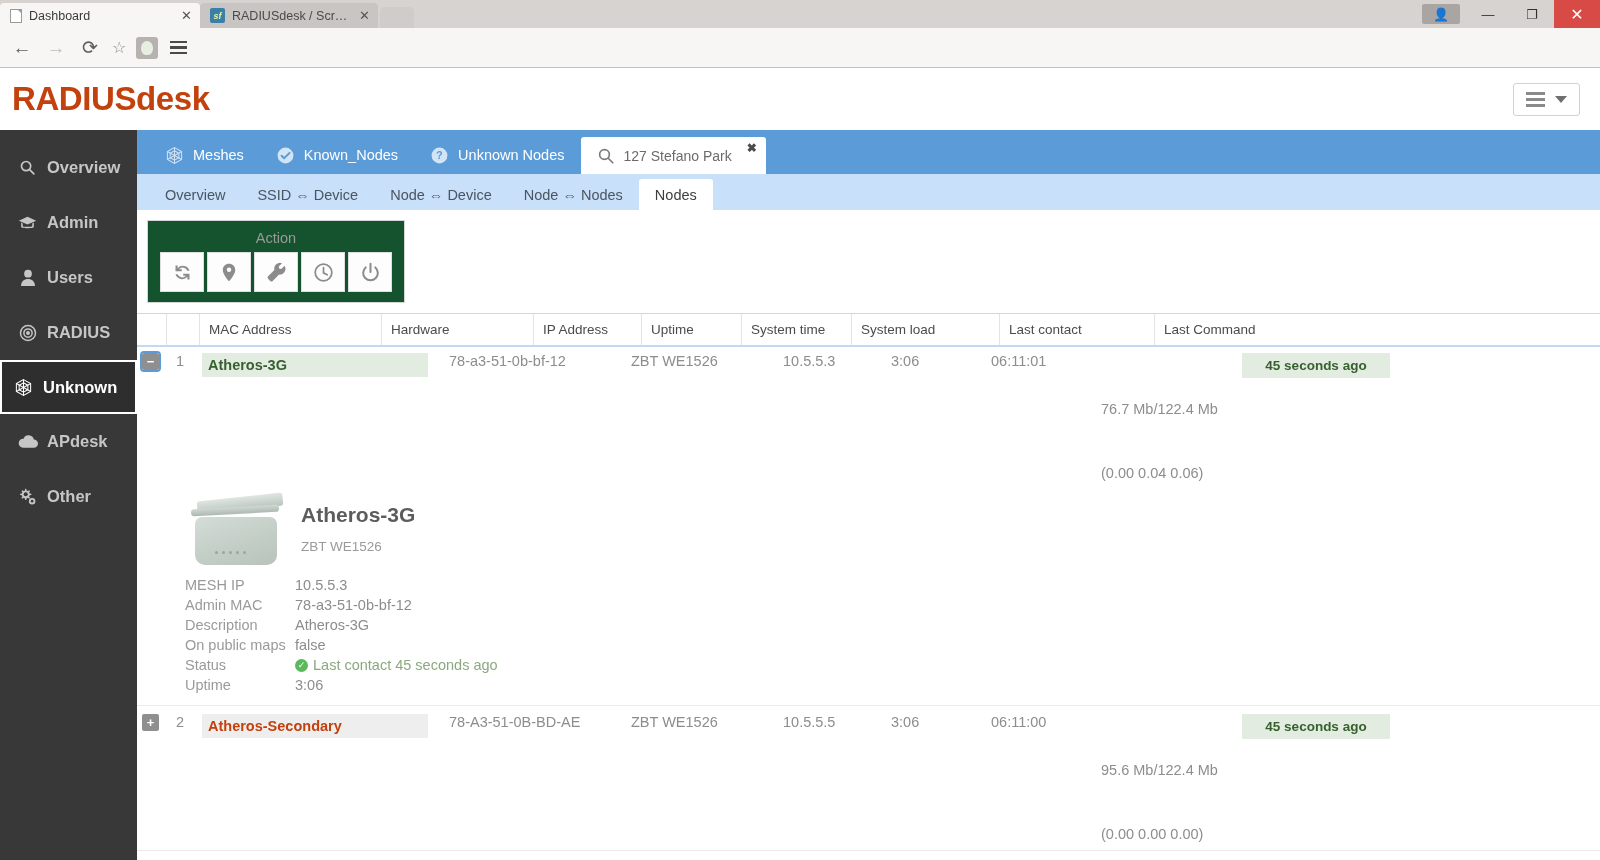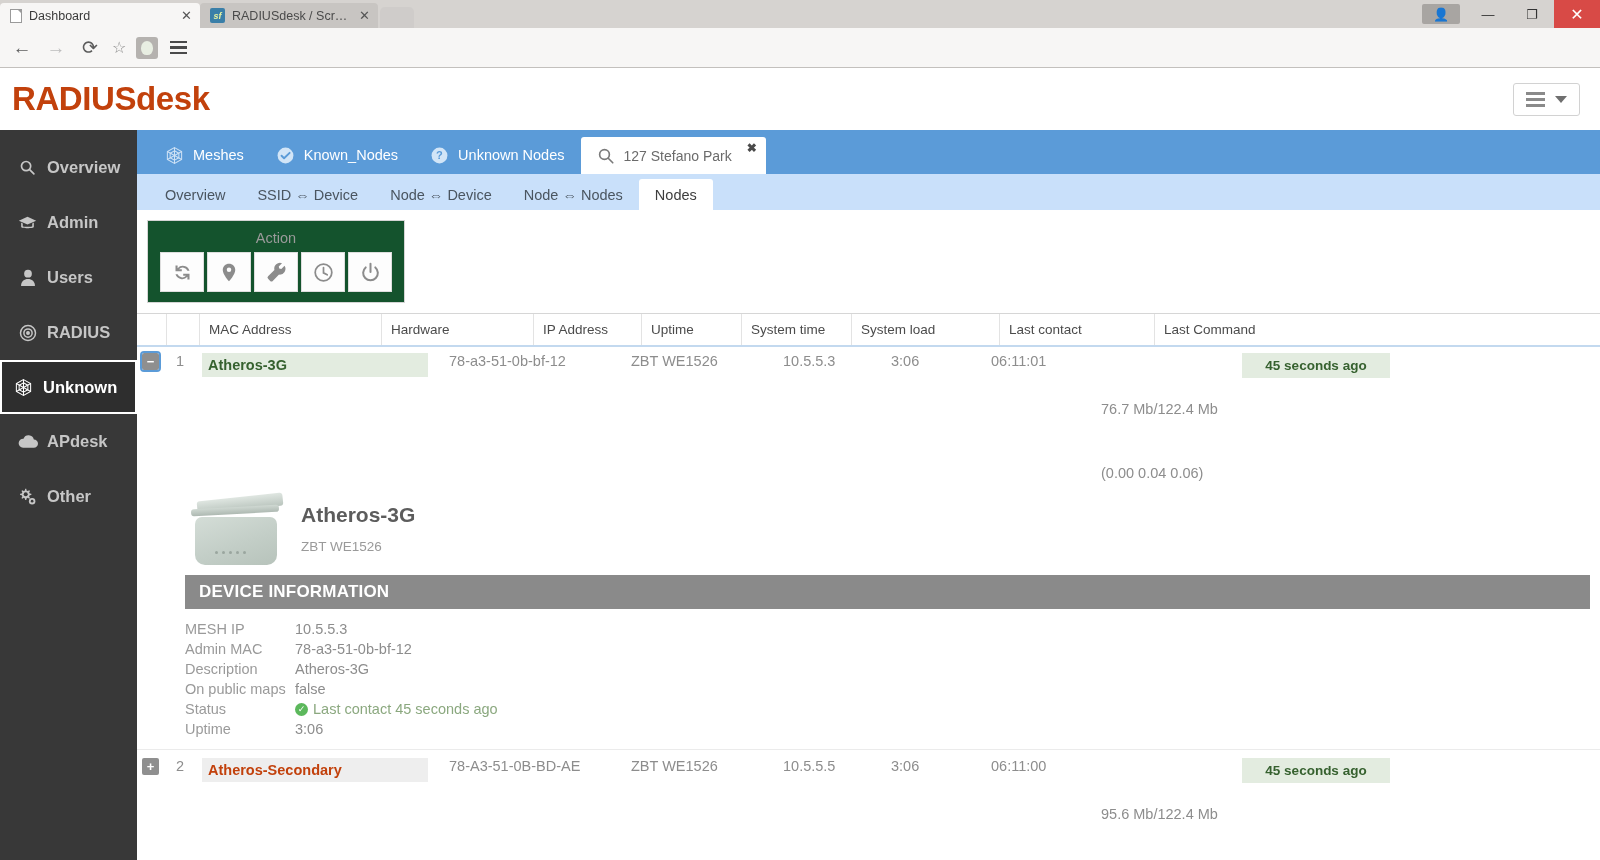--- a/index.html
+++ b/index.html
@@ -525,21 +525,20 @@
                     <i></i>
                     <i></i>
                     <i></i>
                   </span>
               </div>
               <div>
                 <div class="detail-name">Atheros-3G</div>
                 <div class="detail-sub">ZBT WE1526</div>
               </div>
             </div>
-            <div class="detail-bar">DEVICE INFORMATION</div>
             <div class="detail-table">
               <div class="drow">
                 <div class="dkey">MESH IP</div>
                 <div class="dval">10.5.5.3</div>
               </div>
               <div class="drow">
                 <div class="dkey">Admin MAC</div>
                 <div class="dval">78-a3-51-0b-bf-12</div>
               </div>
               <div class="drow">

